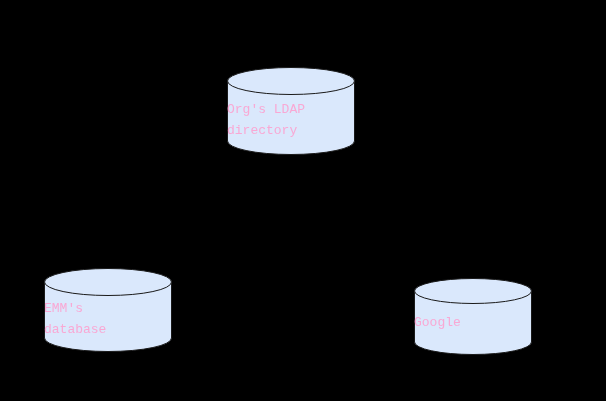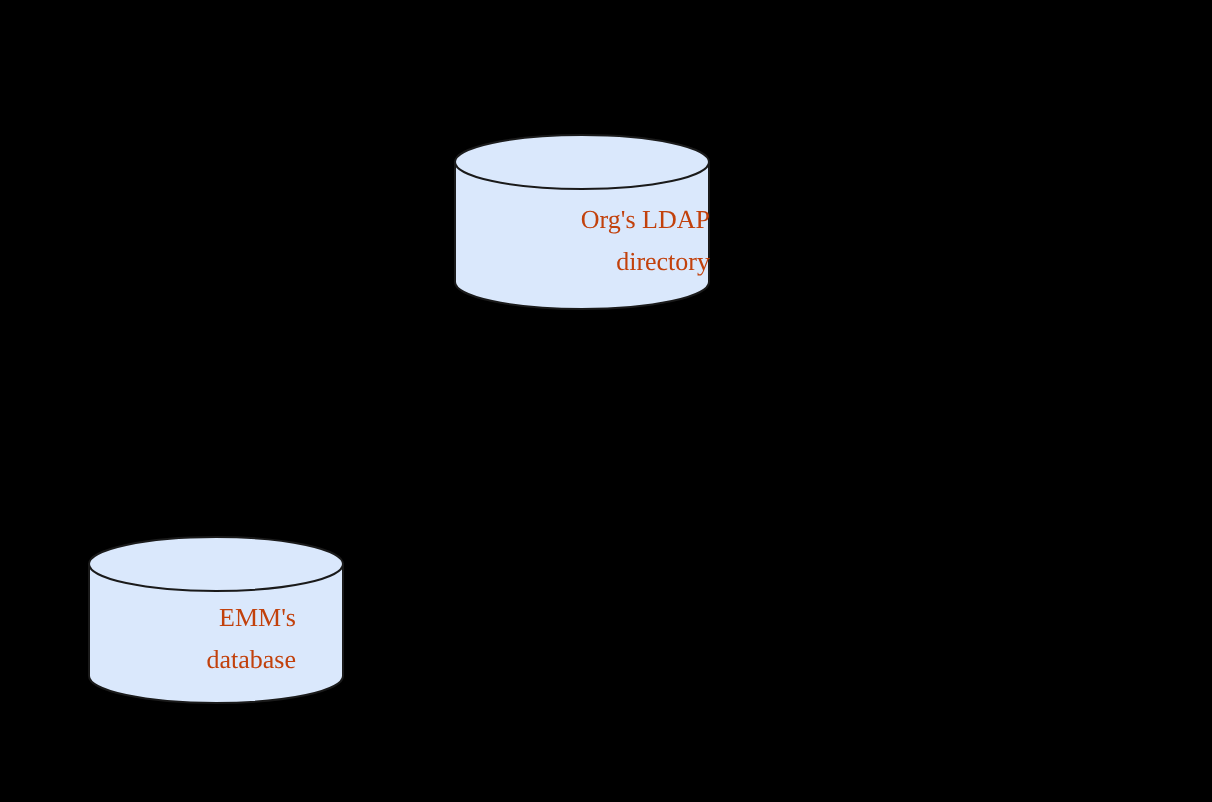--- a/index.html
+++ b/index.html
@@ -22,23 +22,23 @@
   .cylinder svg {
     position: absolute;
     left: 0;
     top: 0;
     overflow: visible;
   }
   .cyl-label {
     position: absolute;
     left: 0;
     width: 100%;
-    text-align: right;
-    color: #c2410c;
-    font-family: Liberation Serif, serif;
+    text-align: left;
+    color: #f9a8d4;
+    font-family: Liberation Mono, monospace;
     font-size: 13px;
     line-height: 21px;
     white-space: pre-line;
     pointer-events: none;
   }
 </style>
 </head>
 <body>
 
 <div id="canvas">
@@ -54,14 +54,21 @@
 
   <div class="cylinder" style="left:44px; top:268px; width:104px; height:84px;">
     <svg width="128" height="84" viewBox="0 0 128 84">
       <path d="M0.5,14 L0.5,70 A63.5,13.5 0 0 0 127.5,70 L127.5,14 Z" fill="#dae8fc" stroke="#1a1a1a" stroke-width="1"></path>
       <ellipse cx="64" cy="14" rx="63.5" ry="13.5" fill="#dae8fc" stroke="#1a1a1a" stroke-width="1"></ellipse>
     </svg>
     <div class="cyl-label" style="top:30px;">EMM's
 database</div>
   </div>
 
+  <div class="cylinder" style="left:414px; top:278px; width:118px; height:77px;">
+    <svg width="118" height="77" viewBox="0 0 118 77">
+      <path d="M0.5,13 L0.5,64 A58.5,12.5 0 0 0 117.5,64 L117.5,13 Z" fill="#dae8fc" stroke="#1a1a1a" stroke-width="1"></path>
+      <ellipse cx="59" cy="13" rx="58.5" ry="12.5" fill="#dae8fc" stroke="#1a1a1a" stroke-width="1"></ellipse>
+    </svg>
+    <div class="cyl-label" style="top:34px;">Google</div>
+  </div>
 
 </div>
 
 </body></html>

